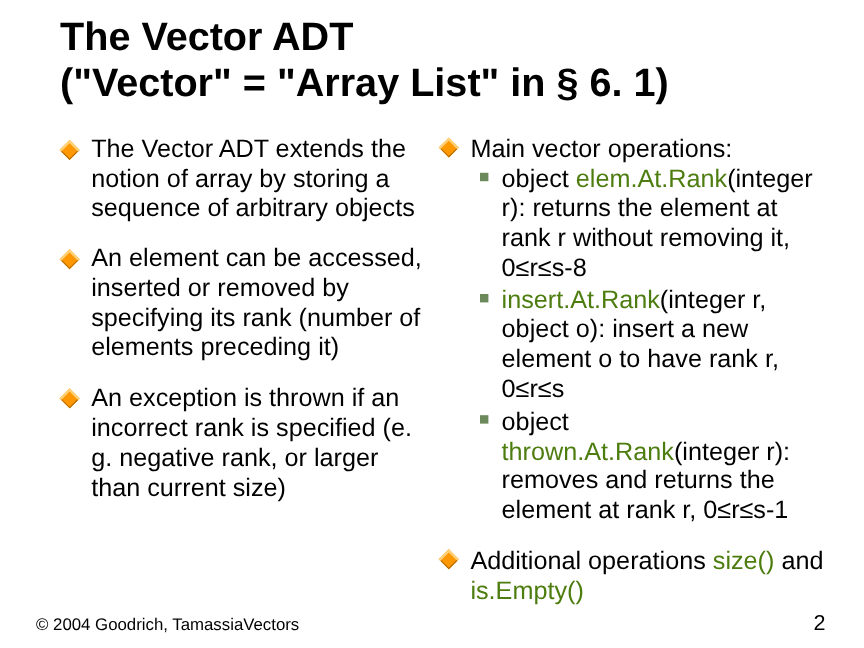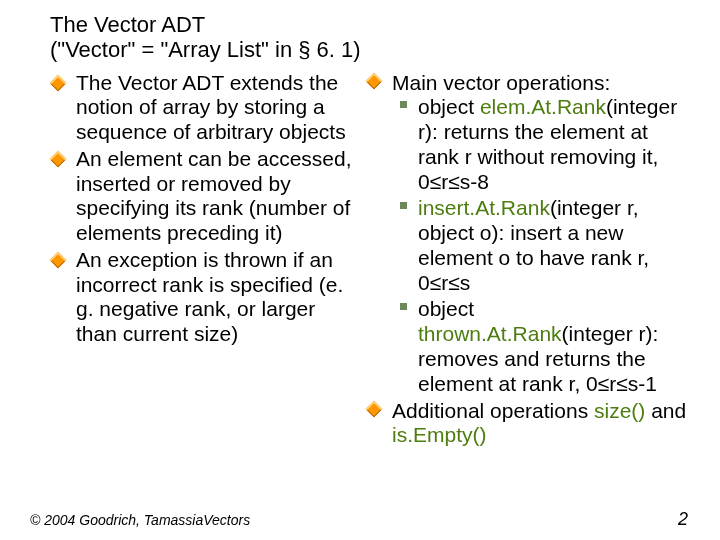--- a/index.html
+++ b/index.html
@@ -14,24 +14,24 @@
     position: relative;
     box-sizing: border-box;
   }
   .slide {
     padding: 12px 28px 0 50px;
     box-sizing: border-box;
     height: 100%;
     position: relative;
   }
   .title {
-    font-size: 22px;
+    font-size: 33px;
     line-height: 1.15;
     margin: 0 0 8px 0;
-    font-weight: normal;
+    font-weight: bold;
   }
   .columns {
     display: flex;
     gap: 6px;
   }
   .col-left {
     width: 310px;
     font-size: 21px;
     line-height: 1.18;
   }
@@ -42,20 +42,21 @@
   }
   ul.lvl1 {
     list-style: none;
     padding: 0;
     margin: 0;
   }
   ul.lvl1 > li {
     position: relative;
     padding-left: 26px;
     margin-bottom: 2px;
+    margin-top: 17px;
   }
   ul.lvl1 > li::before {
     content: "";
     position: absolute;
     left: 2px;
     top: 6px;
     width: 12px;
     height: 12px;
     background: #ff9800;
     transform: rotate(45deg);
@@ -85,21 +86,20 @@
   }
   .op { color: #4d7c0f; }
   .footer {
     position: absolute;
     bottom: 10px;
     left: 30px;
     right: 32px;
     font-size: 14px;
     display: flex;
     align-items: baseline;
-    font-style: italic;
   }
   .footer .copy { flex: 0 0 auto; }
   .footer .center { flex: 1; text-align: left; }
   .footer .page { flex: 0 0 auto; font-size: 18px; }
   .mfrag { white-space: normal; }
 </style>
 </head>
 <body>
 
 <div class="slide">

